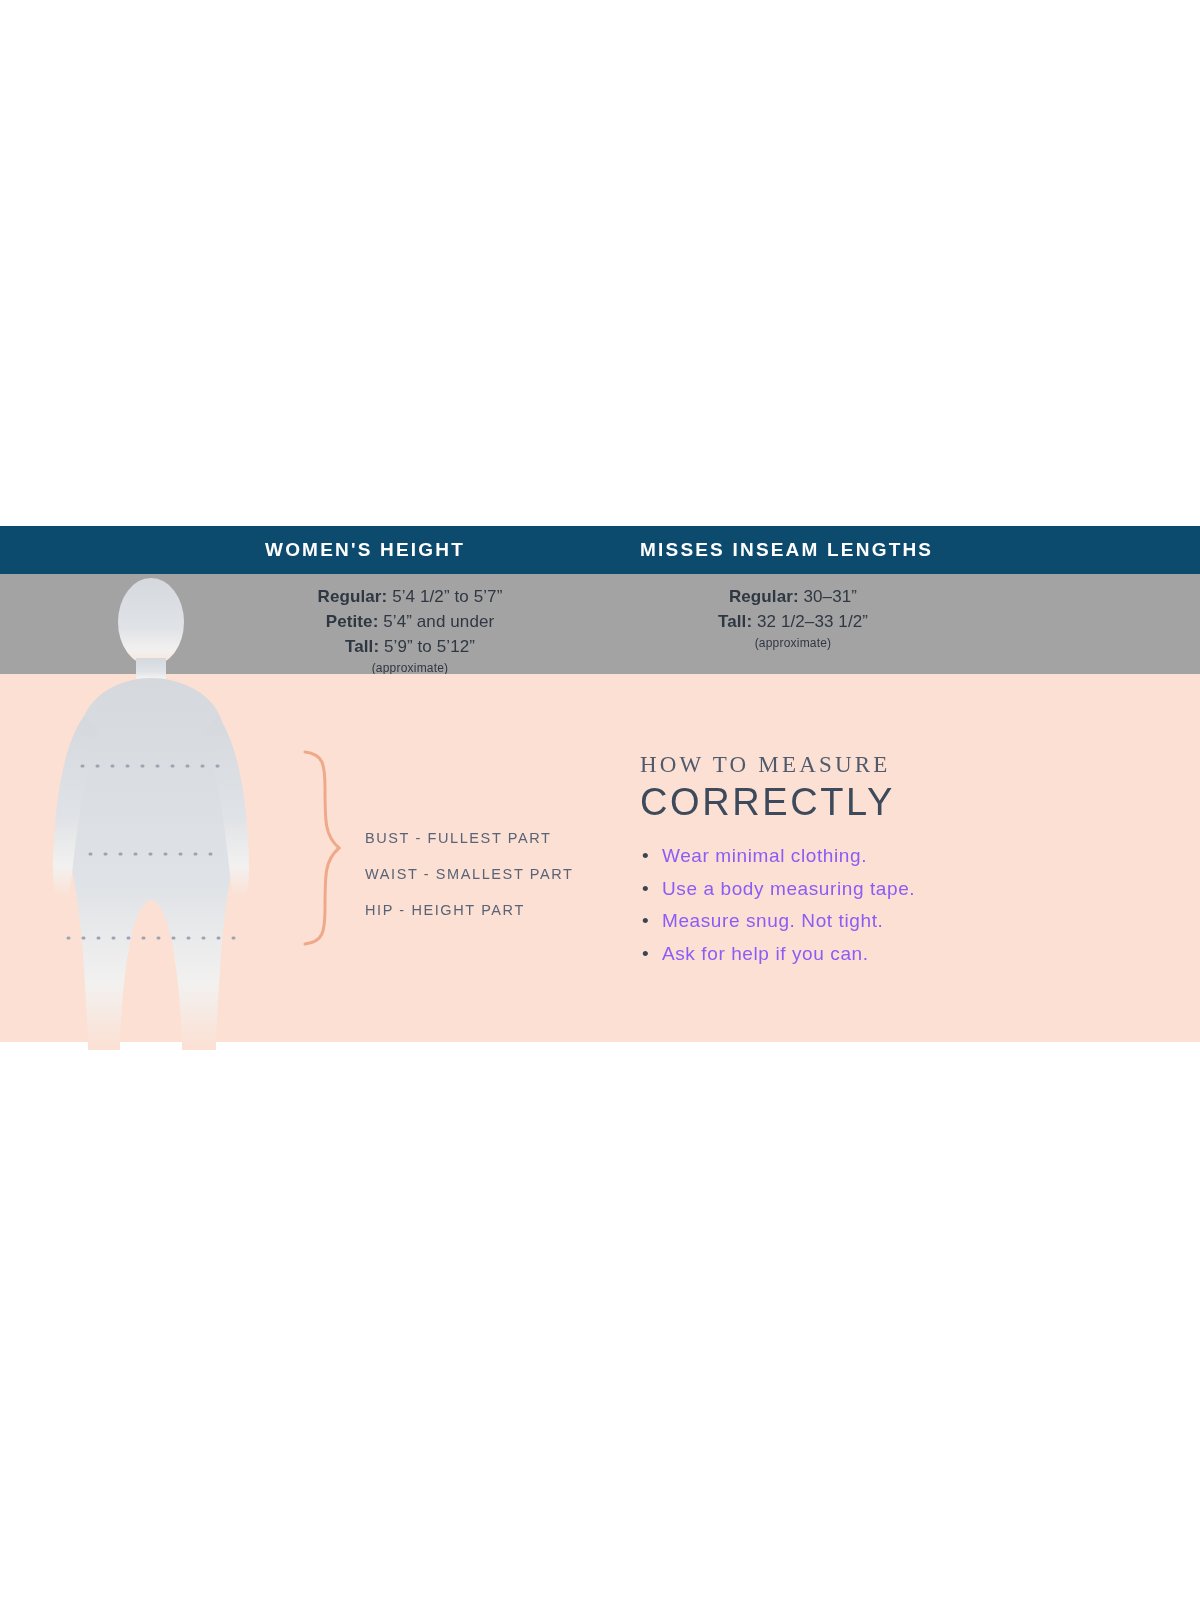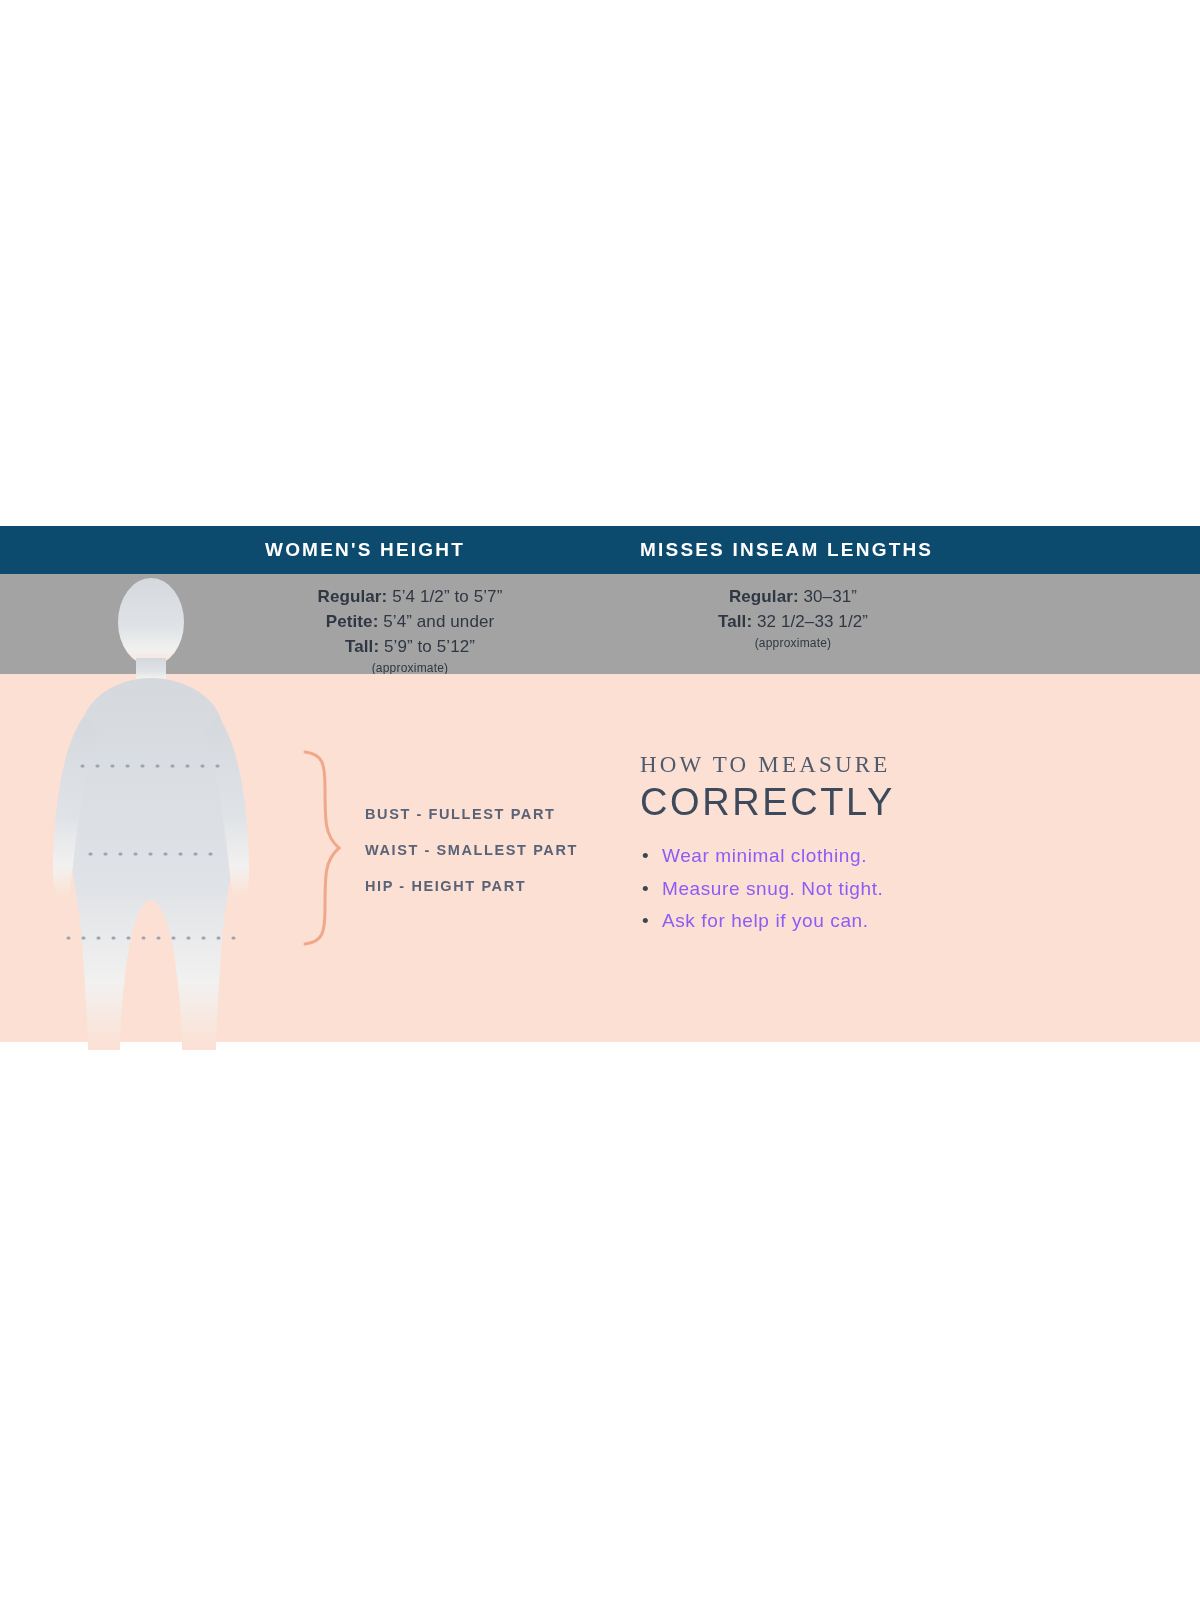--- a/index.html
+++ b/index.html
@@ -91,23 +91,22 @@
     left: 20px;
     top: 570px;
     width: 270px;
     height: 480px;
   }
 
   
   #measure-labels {
     position: absolute;
     left: 365px;
-    top: 796px;
+    top: 820px;
     width: 300px;
-    font-weight: bold;
   }
   .measure-label {
     font-size: 14.5px;
     letter-spacing: 1.6px;
     color: #586378;
     line-height: 36px;
     white-space: nowrap;
   }
 
   
@@ -267,16 +266,17 @@
   <div class="measure-label">BUST - FULLEST PART</div>
   <div class="measure-label">WAIST - SMALLEST PART</div>
   <div class="measure-label">HIP - HEIGHT PART</div>
 </div>
 
 <div id="howto">
   <div id="howto-eyebrow">HOW TO MEASURE</div>
   <div id="howto-title">CORRECTLY</div>
   <ul id="howto-list">
     <li>Wear minimal clothing.</li>
+    <li>Use a body measuring tape.</li>
     <li>Measure snug. Not tight.</li>
     <li>Ask for help if you can.</li>
   </ul>
 </div>
 
 </body></html>

